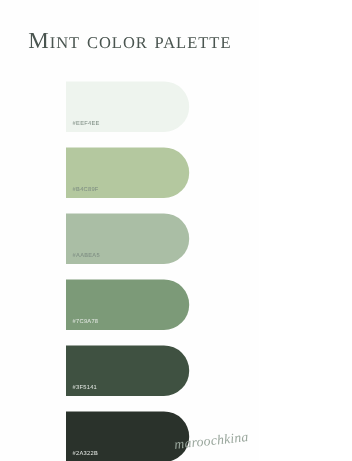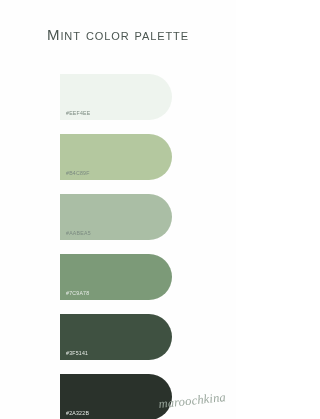--- a/index.html
+++ b/index.html
@@ -27,22 +27,22 @@
   
   #title-area {
     position: absolute;
     left: 0;
     top: 26px;
     width: 236px;
     text-align: center;
   }
   #page-title {
     display: inline-block;
-    font-family: Liberation Sans, sans-serif;
-    font-size: 15px;
+    font-family: Liberation Serif, serif;
+    font-size: 21px;
     font-variant: small-caps;
     letter-spacing: 0.9px;
     color: #4a5550;
     white-space: nowrap;
     line-height: 1.1;
   }
 
   
   #swatch-list {
     position: absolute;

